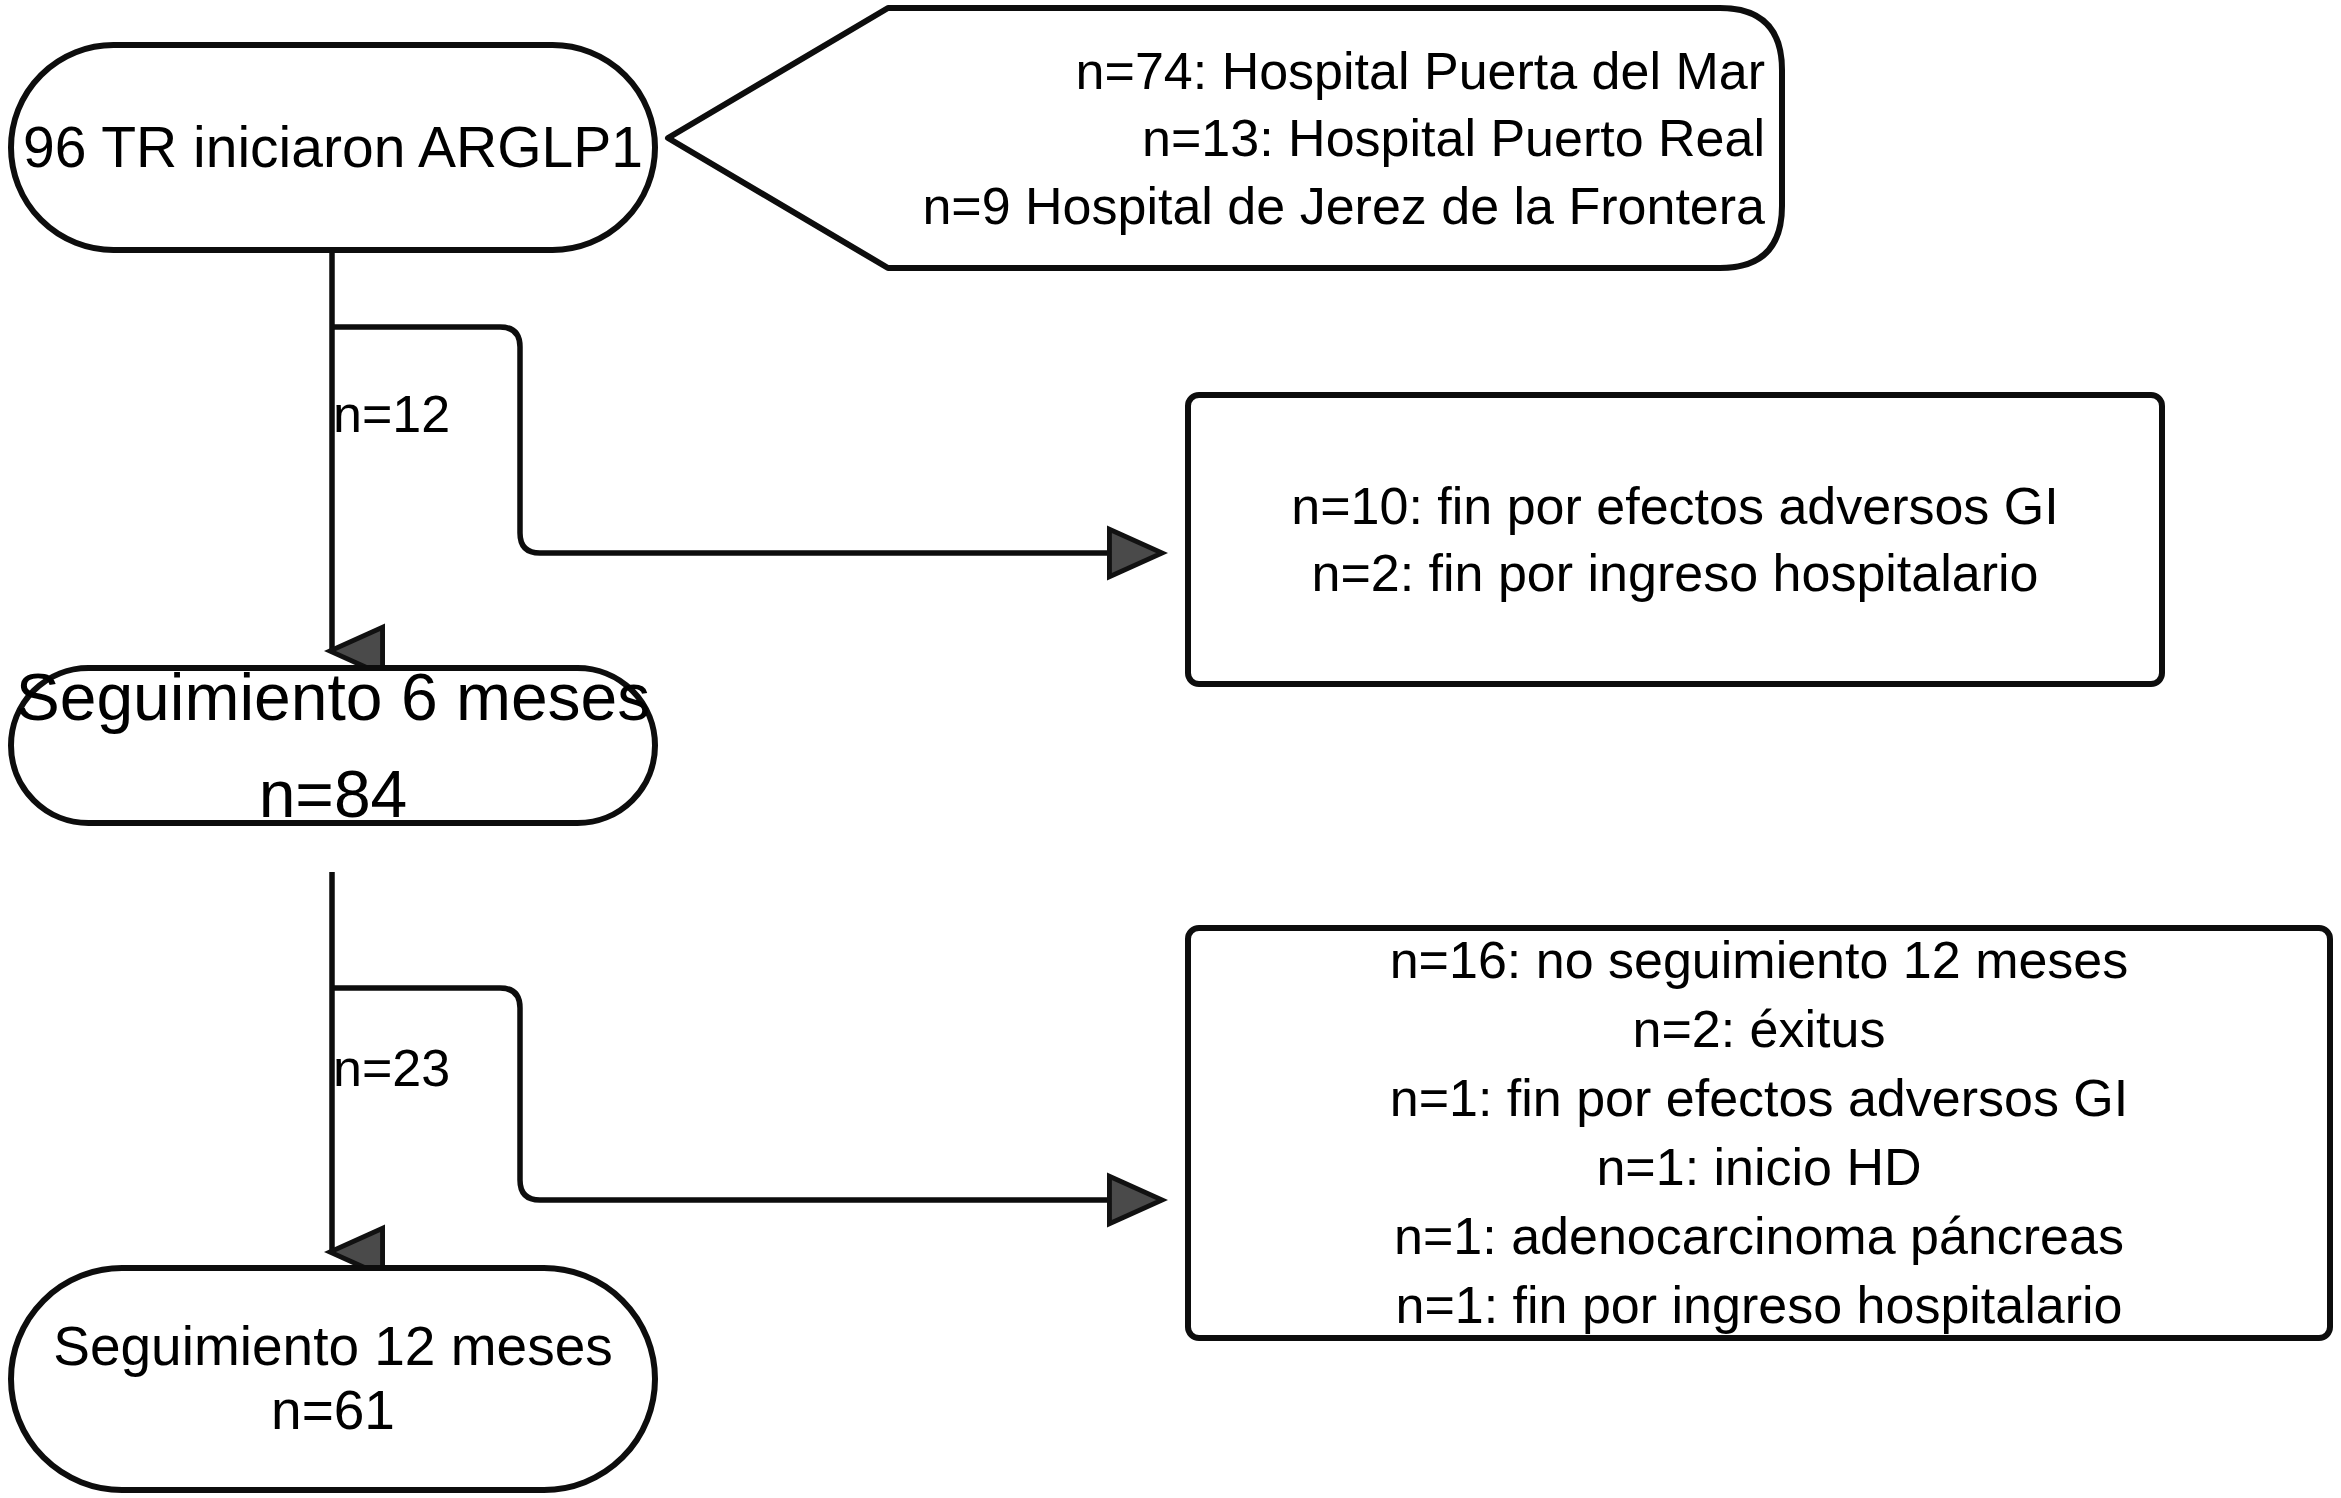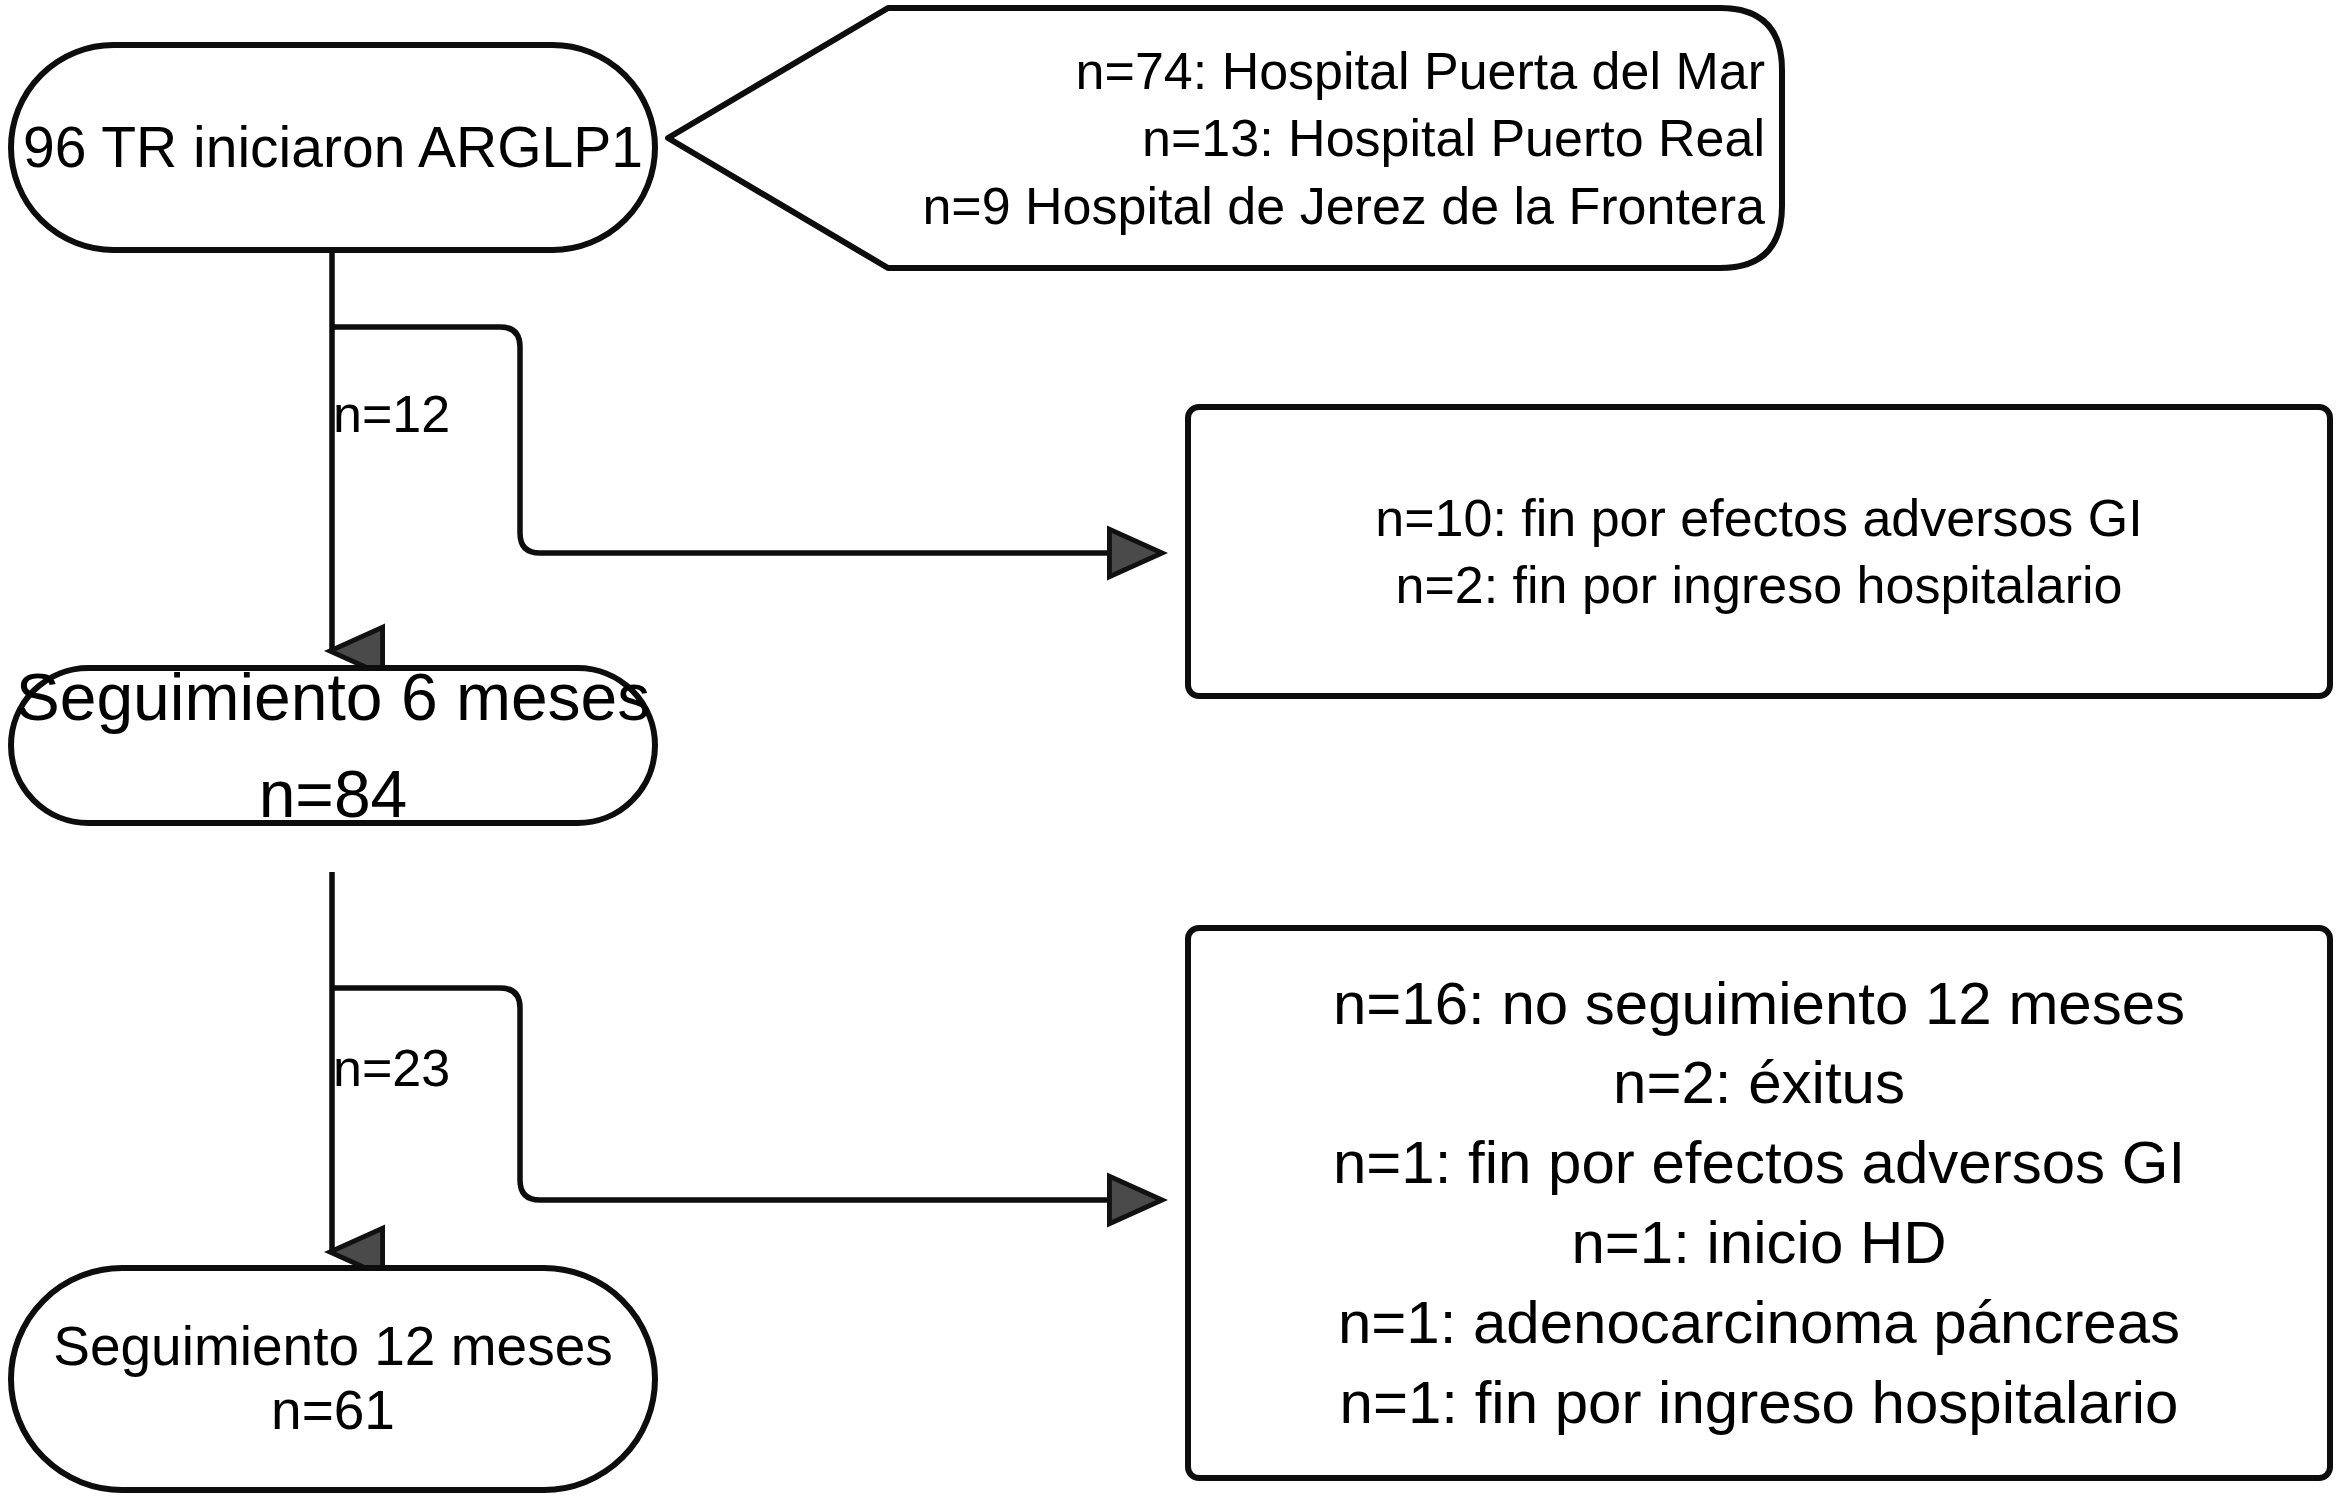--- a/index.html
+++ b/index.html
@@ -60,27 +60,27 @@
     font-size: 66px;
     line-height: 1.16;
     gap: 20px;
   }
   #node-followup-12 {
     left: 8px;  top: 1265px;  width: 650px;  height: 228px;
     font-size: 55px;
     line-height: 1.16;
   }
   #box-dropout-6 {
-    left: 1185px;  top: 404px;  width: 1148px;  height: 295px;
+    left: 1185px;  top: 392px;  width: 980px;  height: 295px;
     font-size: 52px;
     line-height: 1.28;
   }
   #box-dropout-12 {
-    left: 1185px;  top: 925px;  width: 1148px;  height: 556px;
-    font-size: 60px;
+    left: 1185px;  top: 925px;  width: 1148px;  height: 416px;
+    font-size: 52px;
     line-height: 1.33;
   }
 
   
   #callout-centers {
     position: absolute;
     left: 660px;
     top: 0px;
     width: 1130px;
     height: 278px;

